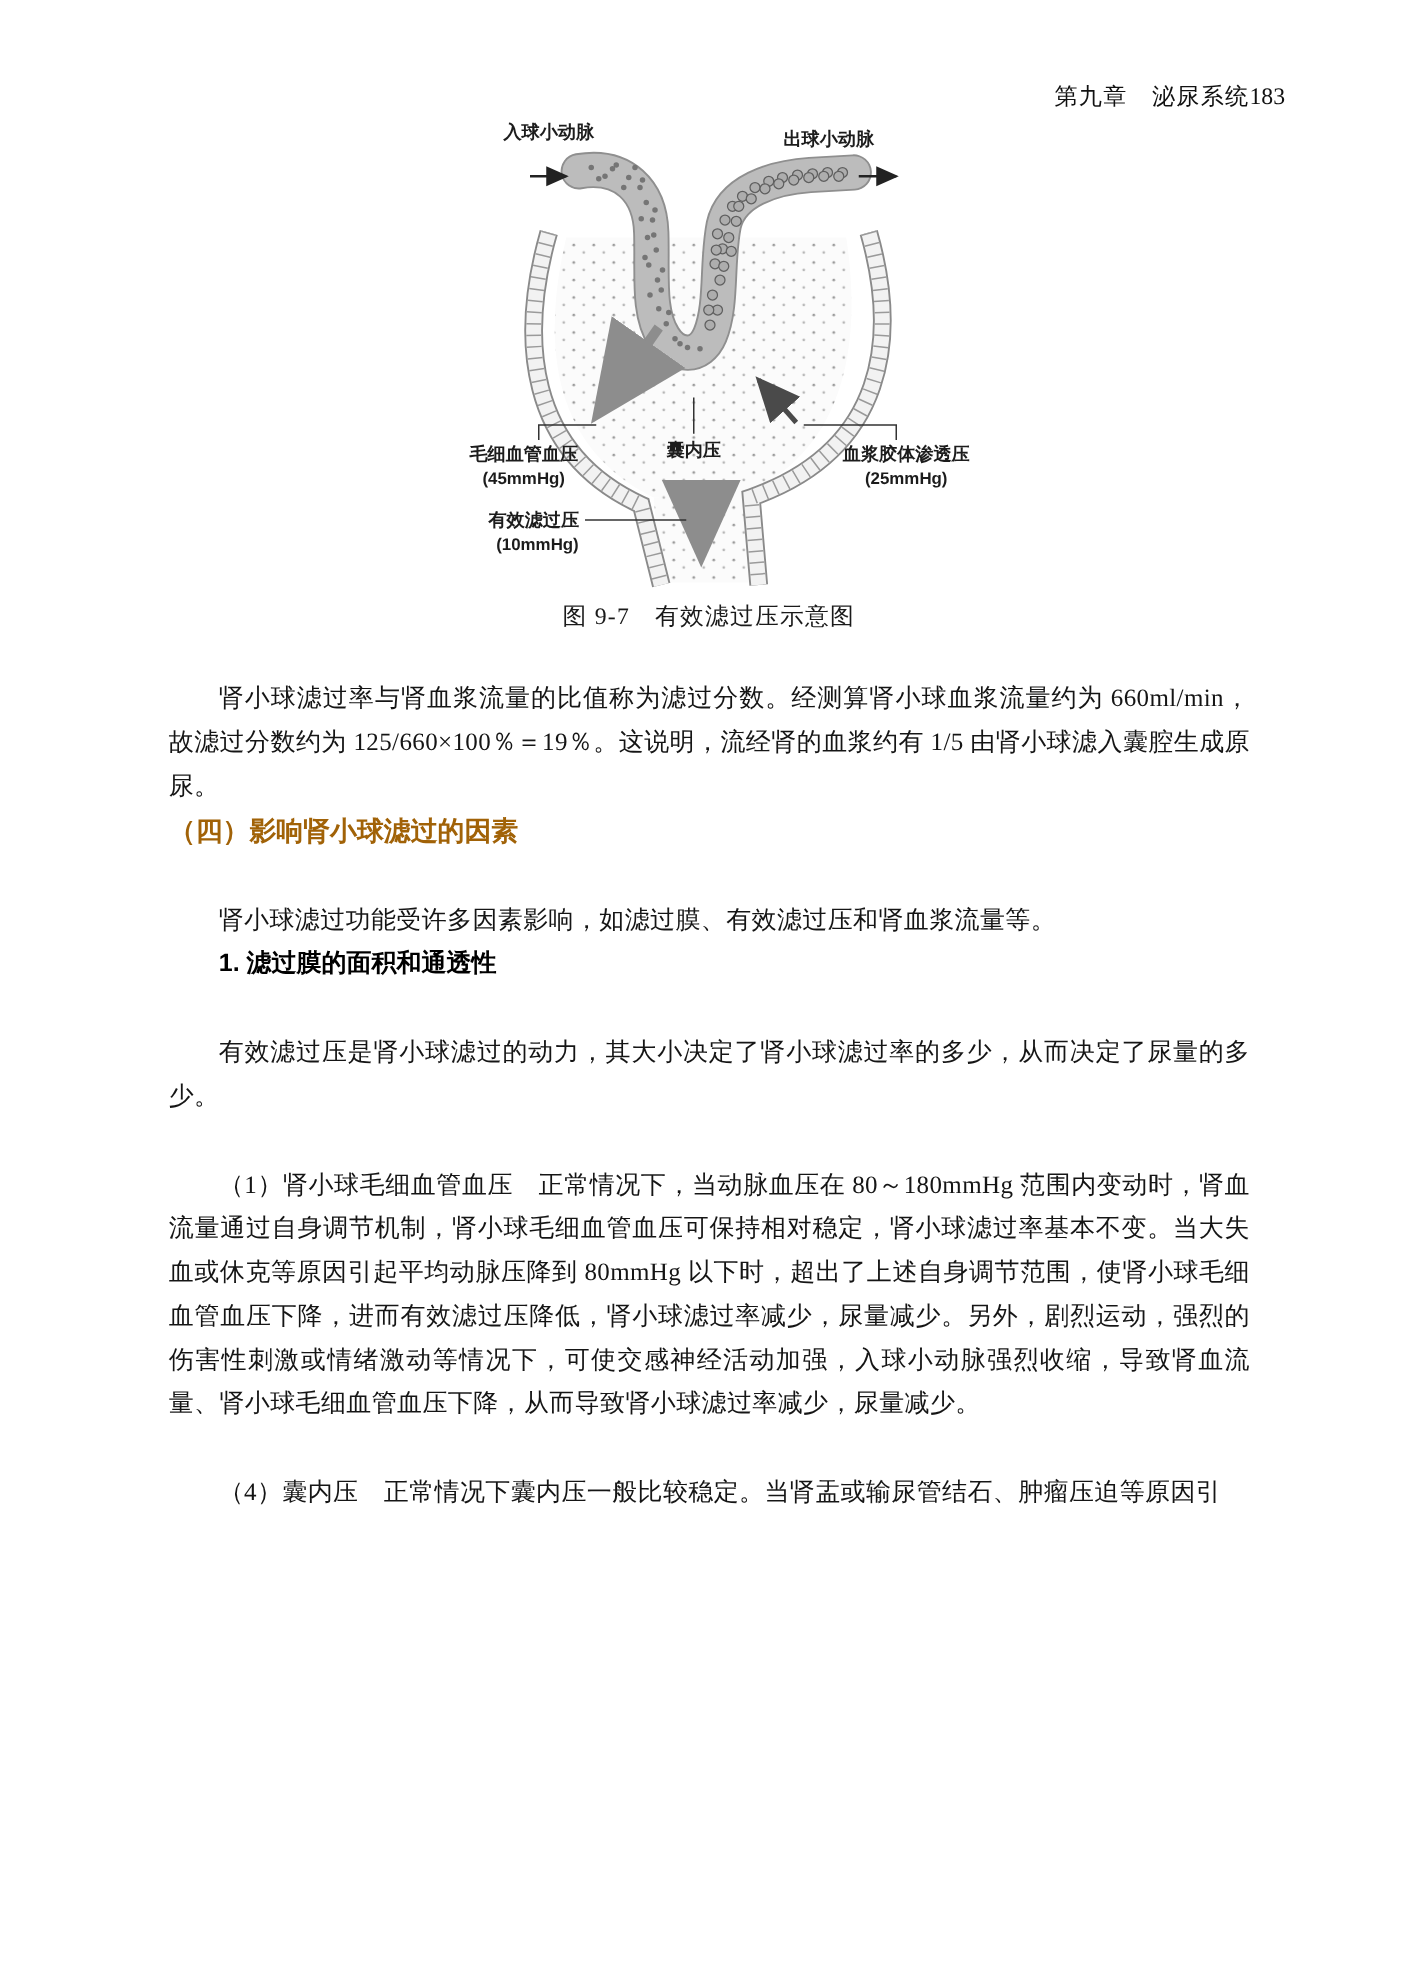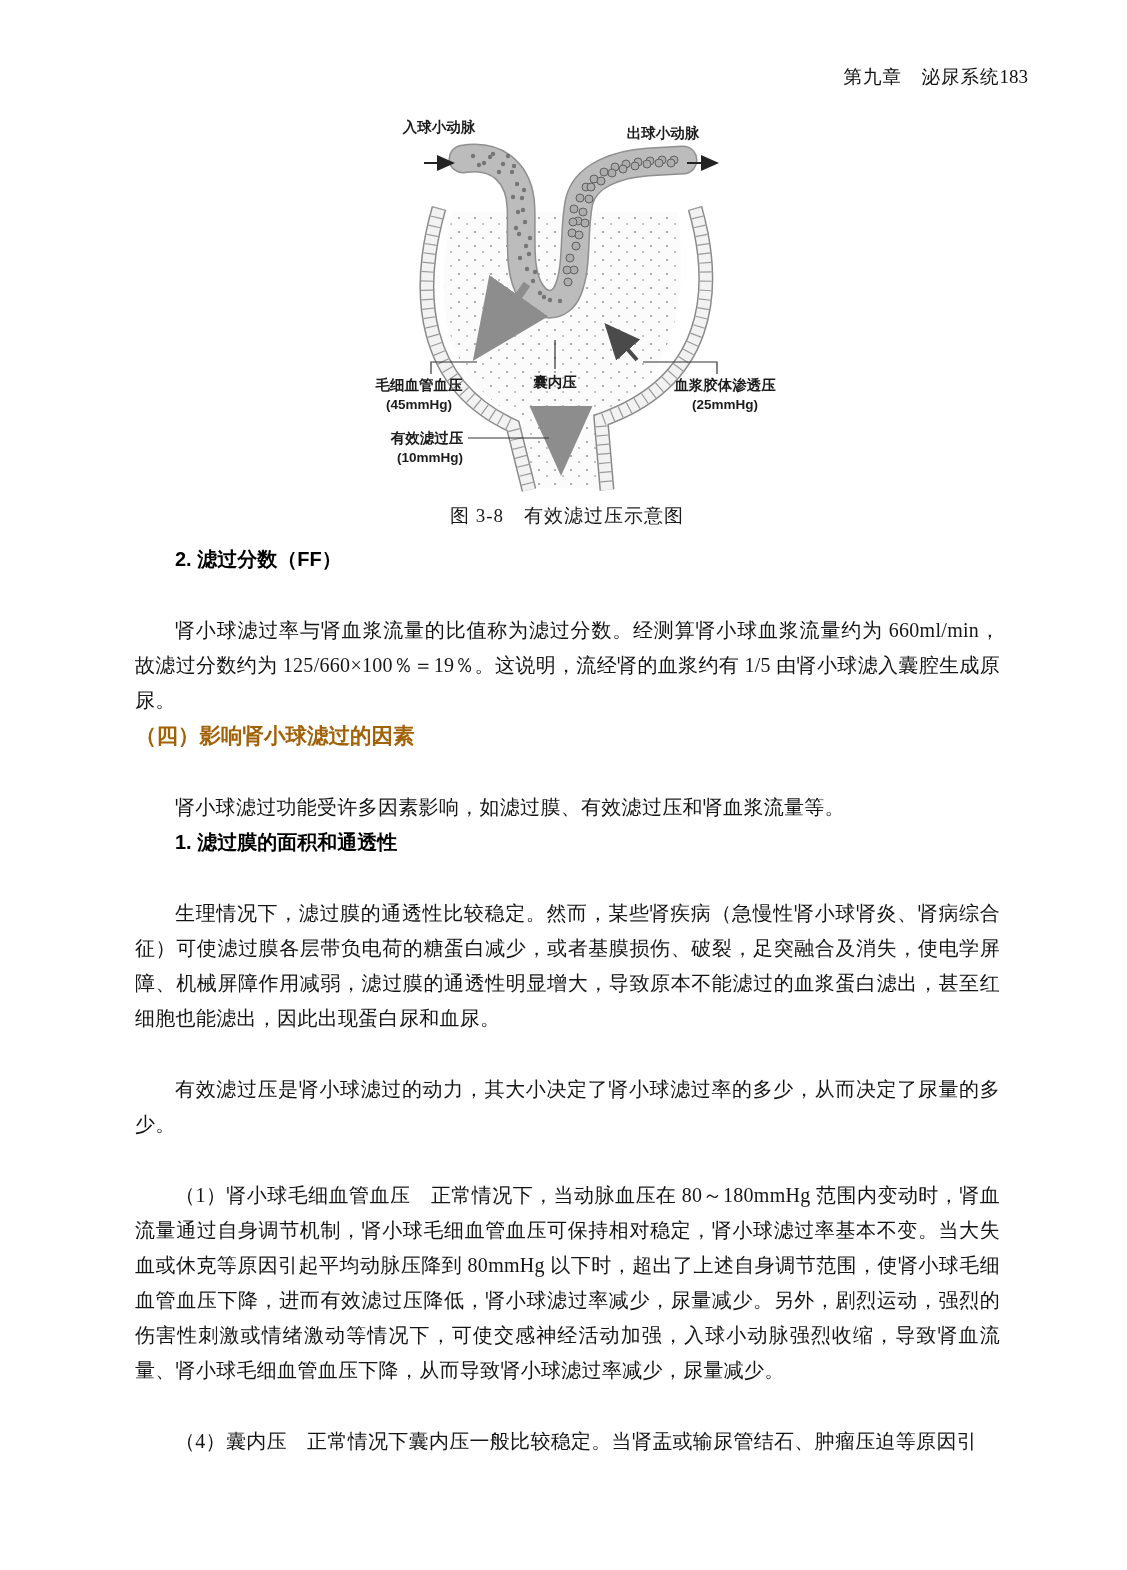--- a/index.html
+++ b/index.html
@@ -1,21 +1,21 @@
 <!DOCTYPE html>
 <html><head>
 <meta charset="utf-8">
 <style>
   * { margin:0; padding:0; box-sizing:border-box; }
   body {
     width:1127px; height:1570px; background:#ffffff; overflow:hidden;
     font-family:"Liberation Serif","DejaVu Serif",serif; color:#151515;
     position:relative;
   }
-  .page { width:1127px; height:1570px; padding:102px 127px 0 135px; position:relative; }
+  .page { width:1127px; height:1570px; padding:80px 127px 0 135px; position:relative; }
 
   
   .running-head {
     position:absolute; top:64px; right:99px;
     font-size:18.5px; letter-spacing:1px; color:#111;
     display:flex; align-items:baseline;
   }
   .running-head .pageno { font-size:19px; letter-spacing:0; }
 
   
@@ -185,28 +185,26 @@
       <text class="fl" x="112" y="30">入球小动脉</text>
       <text class="fl" x="336" y="36">出球小动脉</text>
       <text class="fl" x="92" y="288">毛细血管血压</text>
       <text class="fl fl-s" x="92" y="307">(45mmHg)</text>
       <text class="fl" x="228" y="285">囊内压</text>
       <text class="fl" x="398" y="288">血浆胶体渗透压</text>
       <text class="fl fl-s" x="398" y="307">(25mmHg)</text>
       <text class="fl" x="100" y="341">有效滤过压</text>
       <text class="fl fl-s" x="103" y="360">(10mmHg)</text>
     </svg>
-    <figcaption class="fig-caption">图 3-8　有效滤过压示意图</figcaption>
+    <figcaption class="fig-caption">图 9-7　有效滤过压示意图</figcaption>
   </figure>
 
   <main class="body-text">
-    <h3 class="b-h3">2. 滤过分数（FF）</h3>
     <p class="b-p">肾小球滤过率与肾血浆流量的比值称为滤过分数。经测算肾小球血浆流量约为 660ml/min，故滤过分数约为 125/660×100％＝19％。这说明，流经肾的血浆约有 1/5 由肾小球滤入囊腔生成原尿。</p>
     <h2 class="b-h2">（四）影响肾小球滤过的因素</h2>
     <p class="b-p">肾小球滤过功能受许多因素影响，如滤过膜、有效滤过压和肾血浆流量等。</p>
     <h3 class="b-h3">1. 滤过膜的面积和通透性</h3>
-    <p class="b-p">生理情况下，滤过膜的通透性比较稳定。然而，某些肾疾病（急慢性肾小球肾炎、肾病综合征）可使滤过膜各层带负电荷的糖蛋白减少，或者基膜损伤、破裂，足突融合及消失，使电学屏障、机械屏障作用减弱，滤过膜的通透性明显增大，导致原本不能滤过的血浆蛋白滤出，甚至红细胞也能滤出，因此出现蛋白尿和血尿。</p>
     <p class="b-p">有效滤过压是肾小球滤过的动力，其大小决定了肾小球滤过率的多少，从而决定了尿量的多少。</p>
     <p class="b-p">（1）肾小球毛细血管血压　正常情况下，当动脉血压在 80～180mmHg 范围内变动时，肾血流量通过自身调节机制，肾小球毛细血管血压可保持相对稳定，肾小球滤过率基本不变。当大失血或休克等原因引起平均动脉压降到 80mmHg 以下时，超出了上述自身调节范围，使肾小球毛细血管血压下降，进而有效滤过压降低，肾小球滤过率减少，尿量减少。另外，剧烈运动，强烈的伤害性刺激或情绪激动等情况下，可使交感神经活动加强，入球小动脉强烈收缩，导致肾血流量、肾小球毛细血管血压下降，从而导致肾小球滤过率减少，尿量减少。</p>
     <p class="b-p">（4）囊内压　正常情况下囊内压一般比较稳定。当肾盂或输尿管结石、肿瘤压迫等原因引</p>
   </main>
 
 </div>
 
 </body></html>

